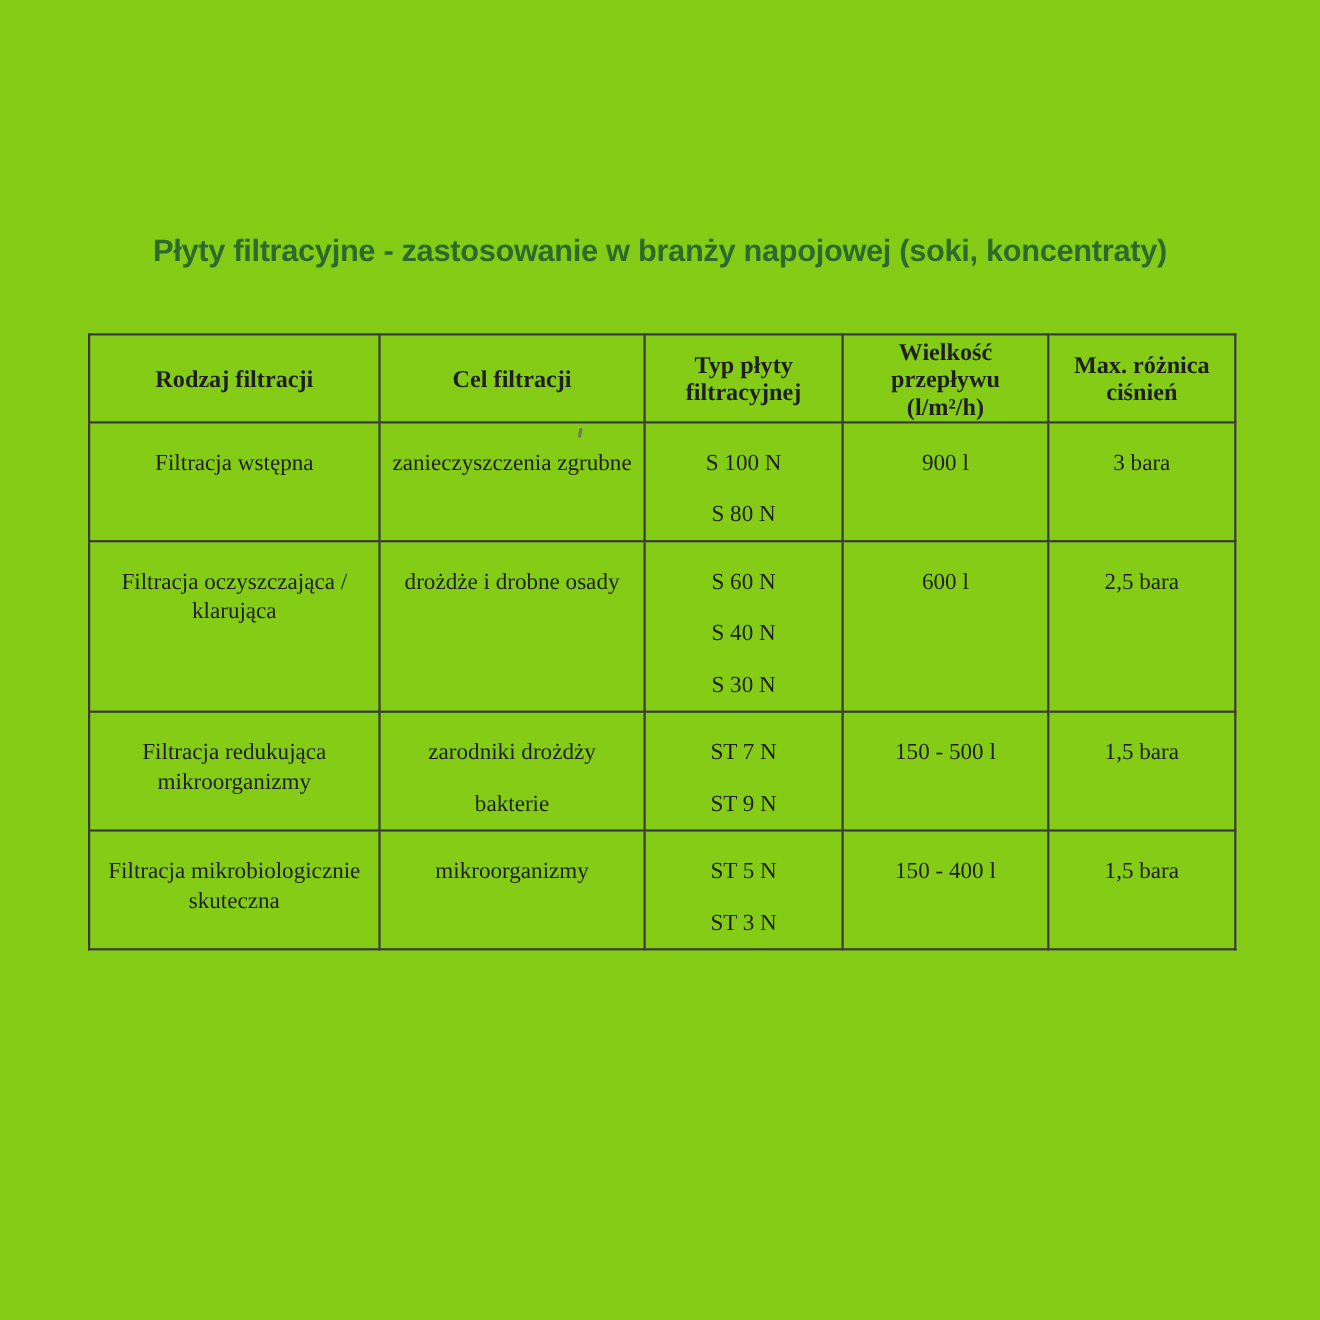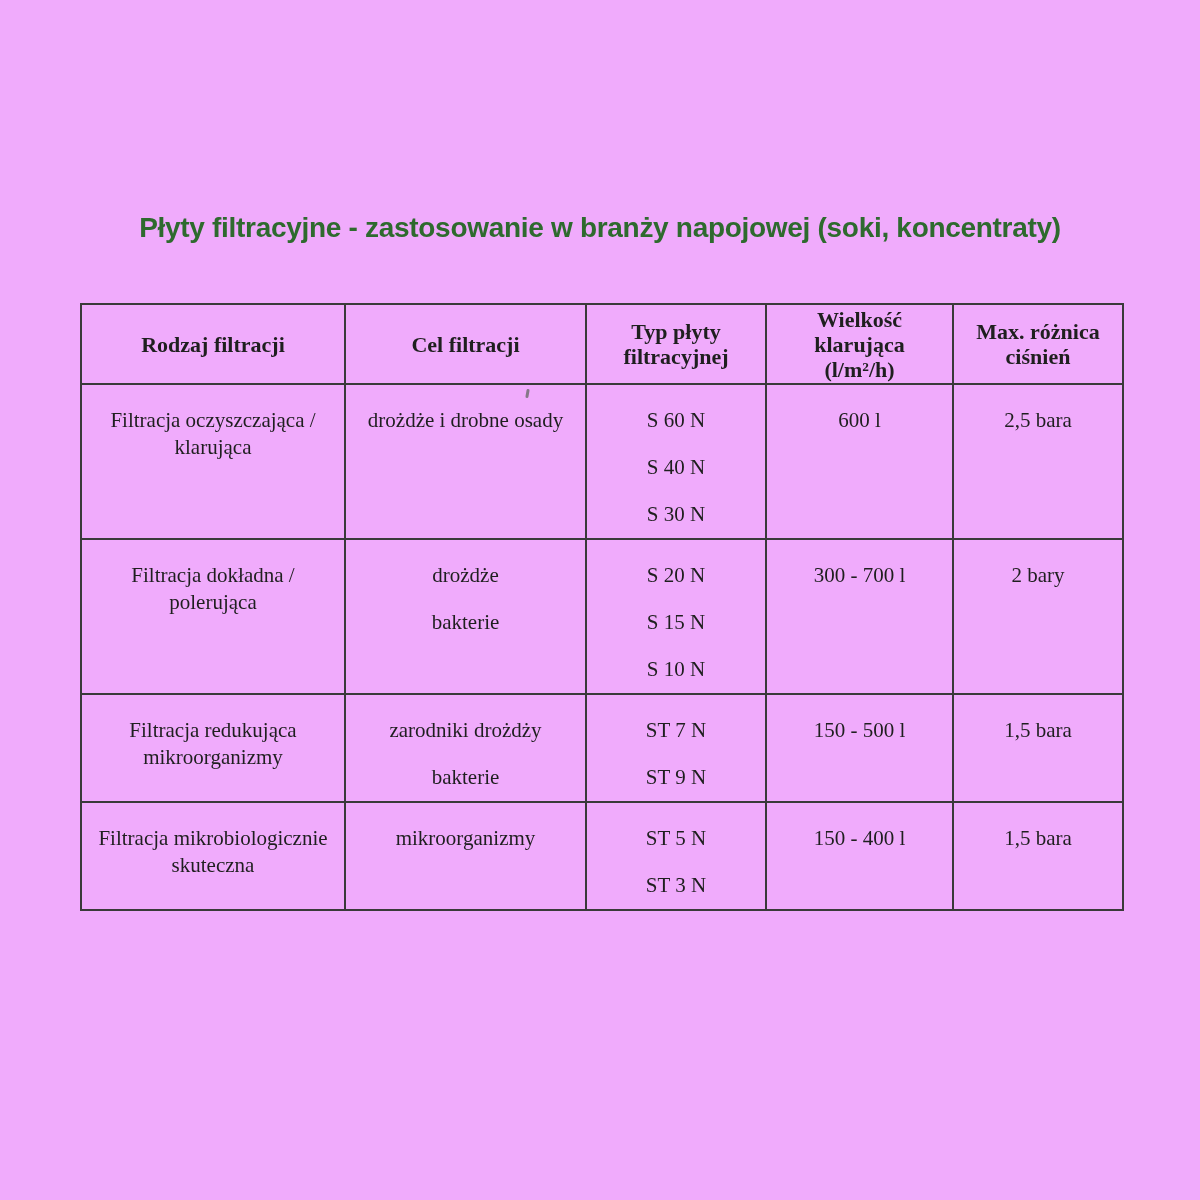--- a/index.html
+++ b/index.html
@@ -11,21 +11,21 @@
     width: 1200px;
     height: 1200px;
     position: relative;
     overflow: hidden;
     font-family: "Liberation Serif", serif;
     color: #1f1f1f;
   }
   .page {
     position: absolute;
     inset: 0;
-    background: #f0abfc;
+    background: #84cc16;
   }
   .title {
     position: absolute;
     top: 212px;
     left: 0;
     width: 1200px;
     margin: 0;
     text-align: center;
     font-family: "Liberation Sans", sans-serif;
     font-weight: bold;
@@ -108,26 +108,44 @@
         <col class="c4">
         <col class="c5">
     </colgroup>
     <tbody>
       <tr class="tr-h">
         <th>Rodzaj filtracji</th>
         <th>Cel filtracji</th>
         <th>Typ płyty
 filtracyjnej</th>
         <th>Wielkość
-klarująca
+przepływu
 (l/m²/h)</th>
         <th>Max. różnica
 ciśnień</th>
       </tr>
 
+      <tr class="tr-r1">
+        <td>
+            <span class="name">Filtracja wstępna</span>
+          </td>
+        <td>
+            <span class="spread">zanieczyszczenia zgrubne</span>
+          </td>
+        <td>
+            <span class="spread">S 100 N
+S 80 N</span>
+          </td>
+        <td>
+            <span class="val">900 l</span>
+          </td>
+        <td>
+            <span class="val">3 bara</span>
+          </td>
+      </tr>
 
       <tr class="tr-r2">
         <td>
             <span class="name">Filtracja oczyszczająca /
 klarująca</span>
           </td>
         <td>
             <span class="spread">drożdże i drobne osady</span>
           </td>
         <td>
@@ -136,41 +154,20 @@
 S 30 N</span>
           </td>
         <td>
             <span class="val">600 l</span>
           </td>
         <td>
             <span class="val">2,5 bara</span>
           </td>
       </tr>
 
-      <tr class="tr-r3">
-        <td>
-            <span class="name">Filtracja dokładna /
-polerująca</span>
-          </td>
-        <td>
-            <span class="spread">drożdże
-bakterie</span>
-          </td>
-        <td>
-            <span class="spread">S 20 N
-S 15 N
-S 10 N</span>
-          </td>
-        <td>
-            <span class="val">300 - 700 l</span>
-          </td>
-        <td>
-            <span class="val">2 bary</span>
-          </td>
-      </tr>
 
       <tr class="tr-r4">
         <td>
             <span class="name">Filtracja redukująca
 mikroorganizmy</span>
           </td>
         <td>
             <span class="spread">zarodniki drożdży
 bakterie</span>
           </td>

